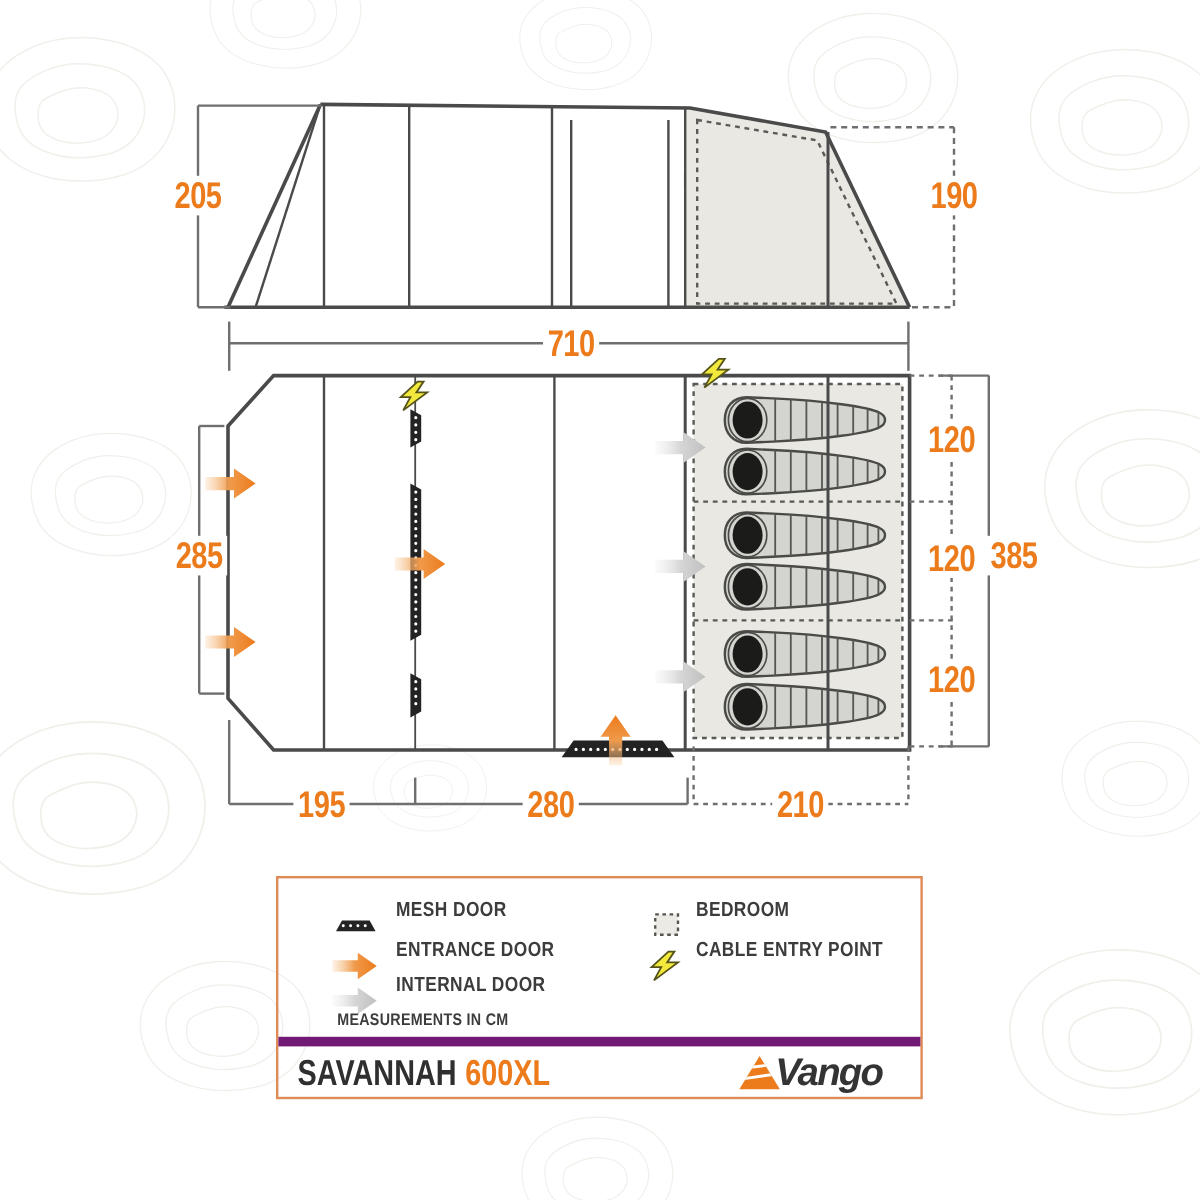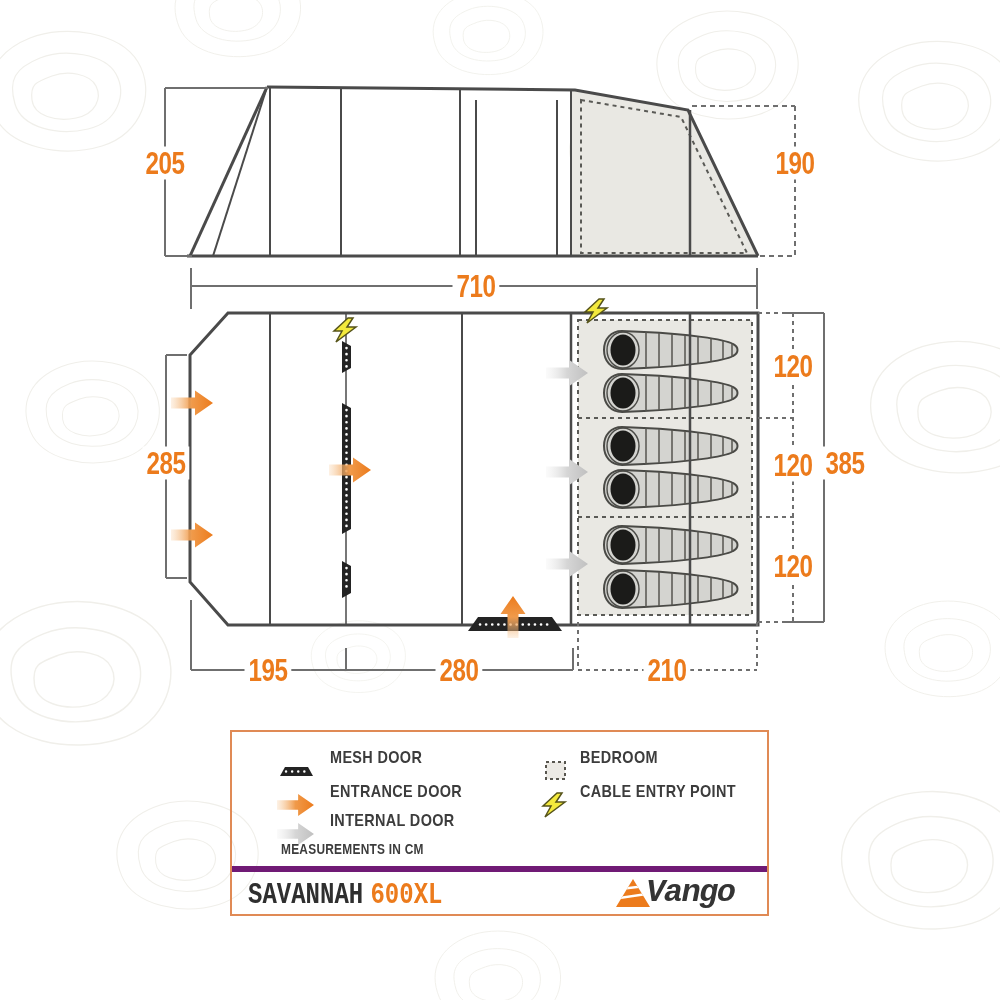--- a/index.html
+++ b/index.html
@@ -13,39 +13,39 @@
     position:absolute;color:#ec7b1c;font-weight:bold;font-size:31px;line-height:1;
     transform:translate(-50%,-50%) scaleX(0.78);background:#ffffff;padding:1px 5px;
     white-space:nowrap;letter-spacing:-0.5px;
   }
   
   .legend-box{
     position:absolute;left:230px;top:730px;width:535px;height:182px;
     border:2px solid #e08a55;background:transparent;
   }
   .legend-title-bar{
-    position:absolute;left:0;right:0;bottom:0;height:42px;border-top:6px solid #701a75;font-family:Liberation Mono, monospace;
+    position:absolute;left:0;right:0;bottom:0;height:42px;border-top:8px solid #701a75;
   }
   .lg-label{
     position:absolute;font-size:17px;font-weight:bold;color:#3c3c3c;line-height:1;
     transform:scaleX(0.85);transform-origin:left center;letter-spacing:0.4px;white-space:nowrap;
   }
   .lg-note{
     position:absolute;font-size:14px;font-weight:bold;color:#3c3c3c;line-height:1;
     transform:scaleX(0.85);transform-origin:left center;letter-spacing:0.3px;white-space:nowrap;
   }
   .footer-title{
     position:absolute;left:16px;top:8px;display:flex;gap:9px;align-items:baseline;
     font-size:30px;font-weight:bold;line-height:1;transform:scaleX(0.8);transform-origin:left center;
     letter-spacing:0;white-space:nowrap;
   }
   .footer-title .name{color:#2f2f2f;}
   .footer-title .model{color:#ec7b1c;}
   .brand{
-    position:absolute;left:382px;top:5px;display:flex;align-items:center;gap:0;
+    position:absolute;left:382px;top:5px;display:flex;align-items:flex-end;gap:0;
   }
   .brand-text{
     font-size:32px;font-weight:bold;font-style:italic;color:#343434;
     letter-spacing:-1.5px;line-height:1;margin-left:-6px;
   }
 </style>
 </head>
 <body>
 
 <div class="canvas">

